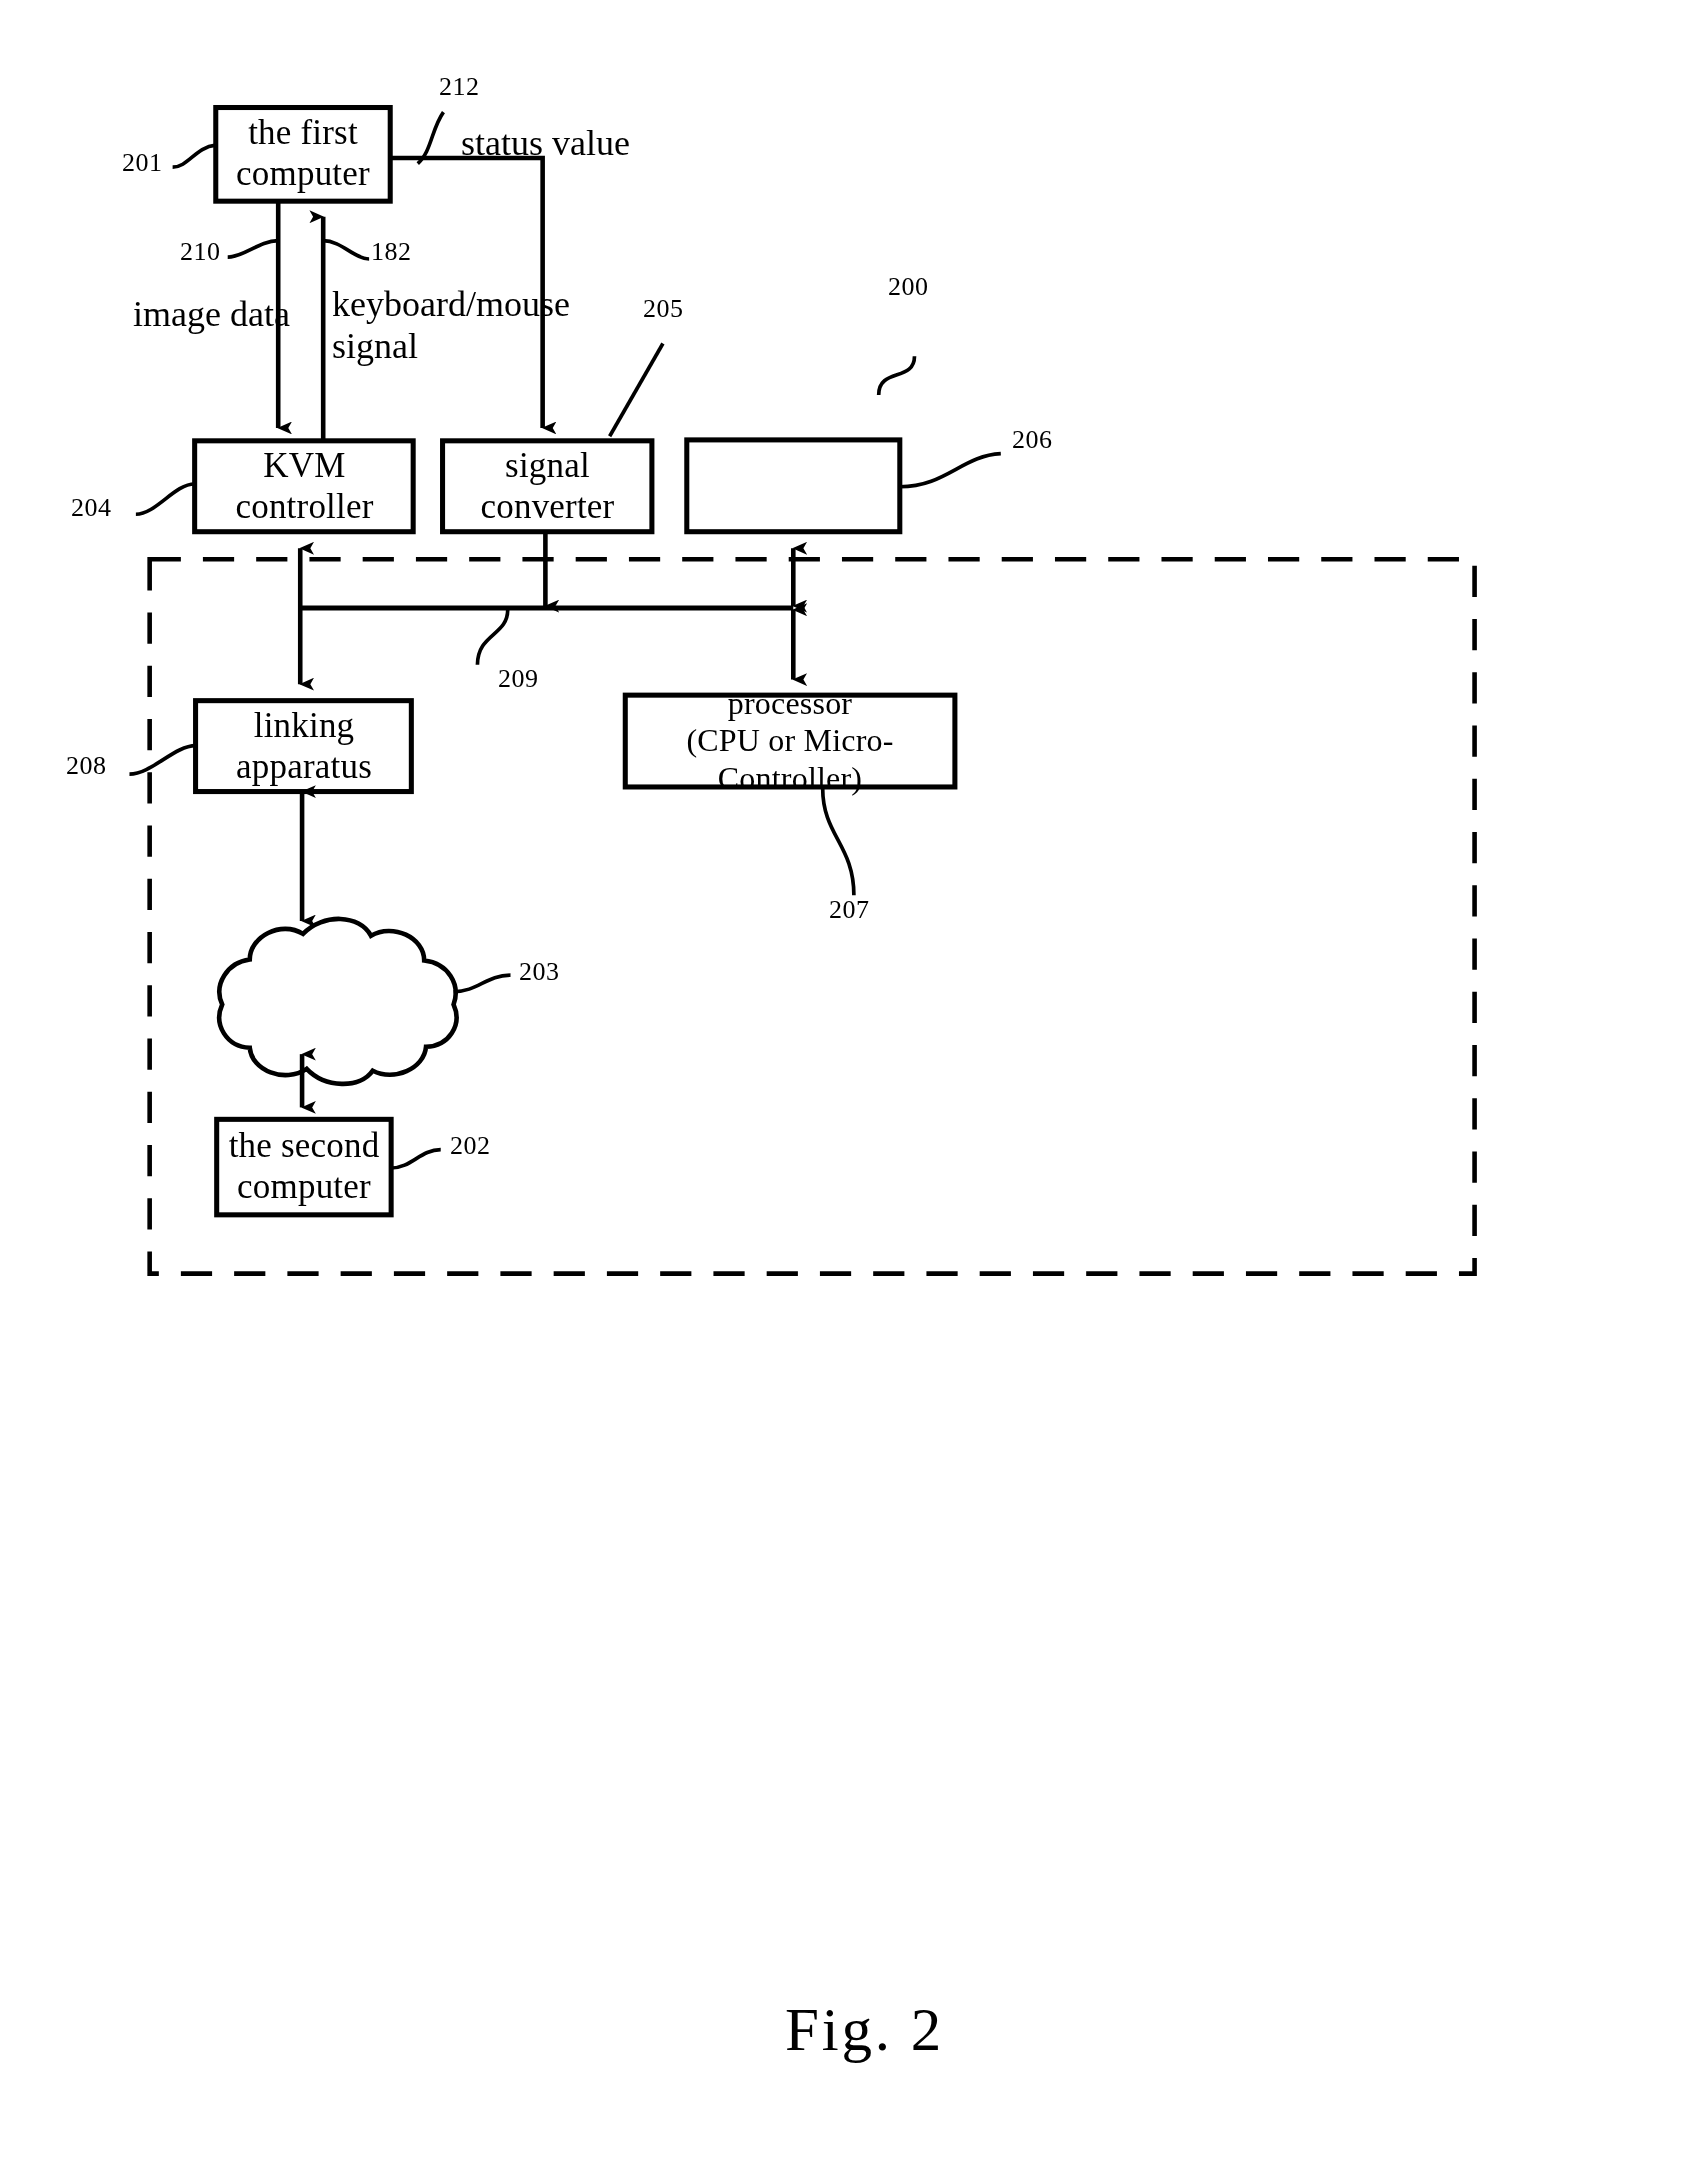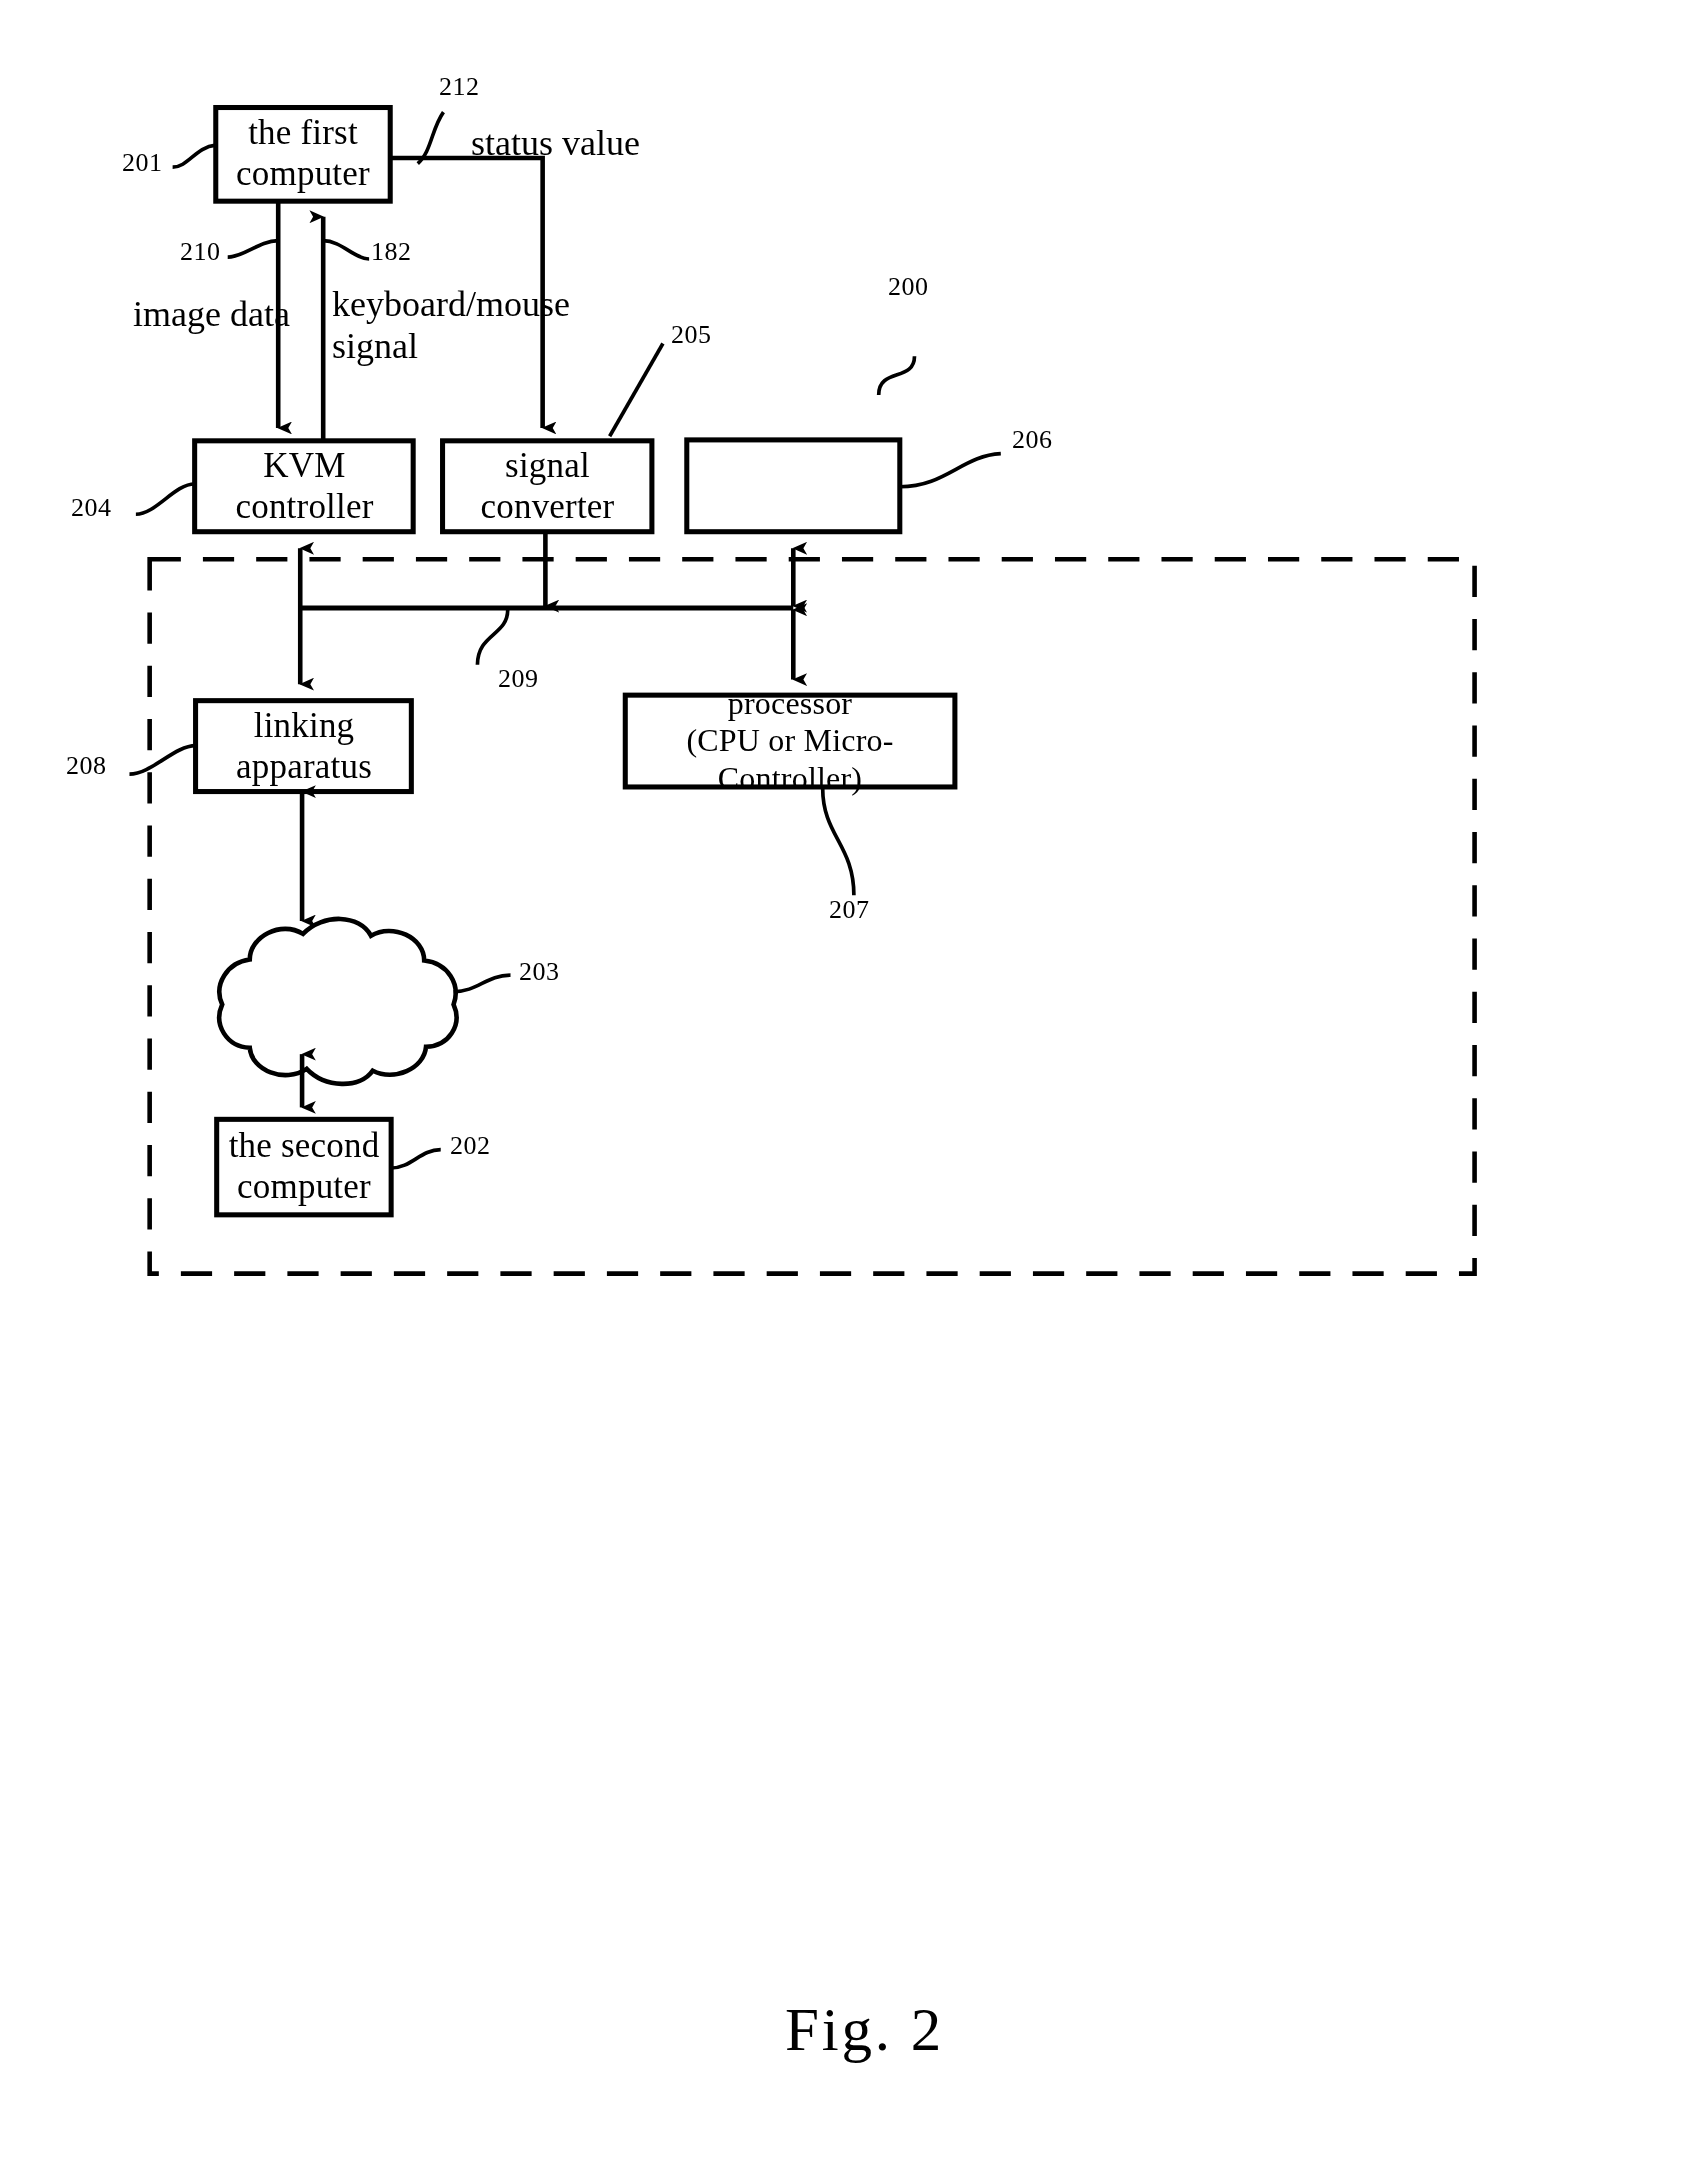--- a/index.html
+++ b/index.html
@@ -143,33 +143,33 @@
 
 
   <div class="box-label" style="left:217px; top:1119px; width:174px; height:96px;">the second
 computer</div>
 
   <div class="flow-label" style="left:133px; top:293px;">image data</div>
 
   <div class="flow-label" style="left:332px; top:283px;">keyboard/mouse
 signal</div>
 
-  <div class="flow-label" style="left:471px; top:122px;">status value</div>
+  <div class="flow-label" style="left:461px; top:122px;">status value</div>
 
   <div class="ref-num" style="left:122px; top:148px;">201</div>
 
   <div class="ref-num" style="left:439px; top:72px;">212</div>
 
   <div class="ref-num" style="left:180px; top:237px;text-align:center;">210</div>
 
   <div class="ref-num" style="left:371px; top:237px;">182</div>
 
   <div class="ref-num" style="left:888px; top:272px;">200</div>
 
-  <div class="ref-num" style="left:643px; top:320px;margin-left:28px;">205</div>
+  <div class="ref-num" style="left:643px; top:294px;">205</div>
 
   <div class="ref-num" style="left:1012px; top:425px;">206</div>
 
   <div class="ref-num" style="left:71px; top:493px;">204</div>
 
   <div class="ref-num" style="left:66px; top:751px;">208</div>
 
   <div class="ref-num" style="left:452px; top:664px;margin-left:46px;">209</div>
 
   <div class="ref-num" style="left:829px; top:895px;">207</div>

